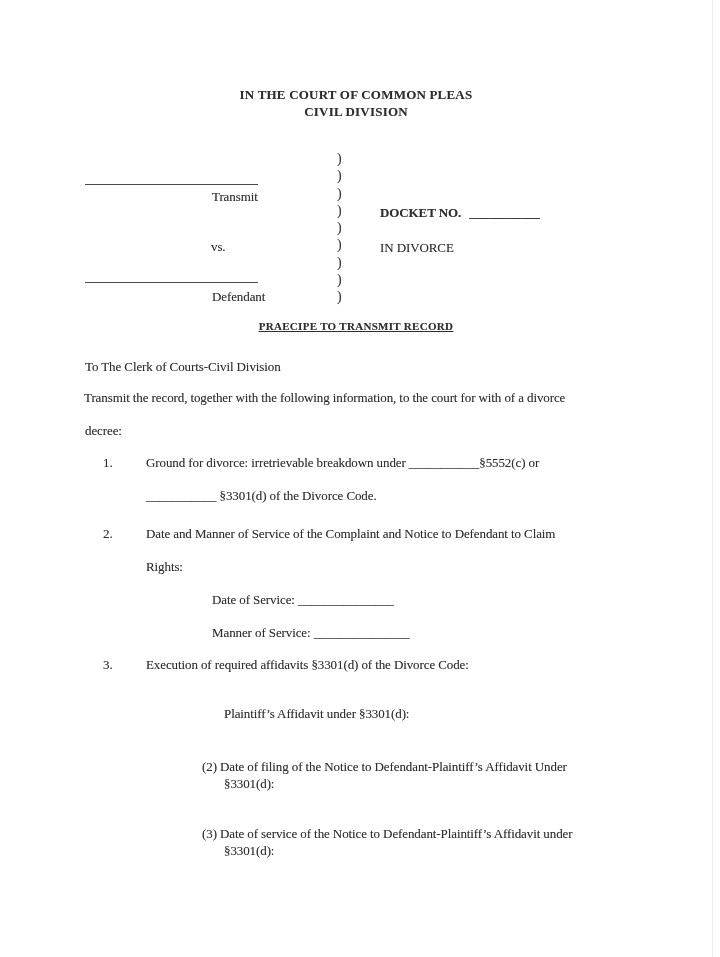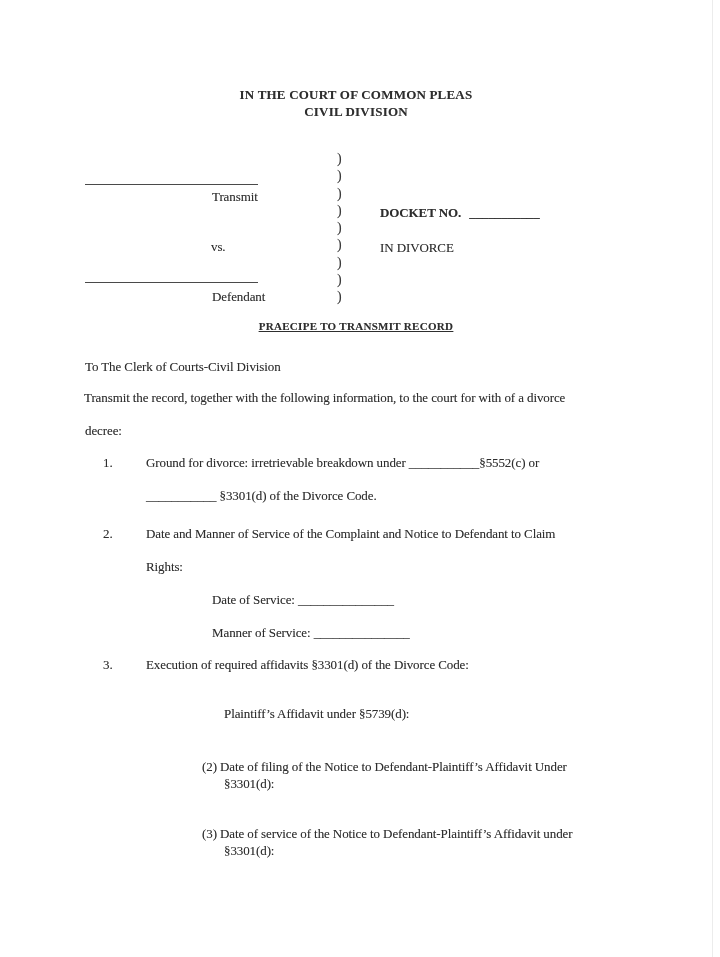--- a/index.html
+++ b/index.html
@@ -81,21 +81,21 @@
 
   <div class="ln" style="left:103px;top:526px;">2.</div>
   <div class="ln" style="left:146px;top:526px;">Date and Manner of Service of the Complaint and Notice to Defendant to Claim</div>
   <div class="ln" style="left:146px;top:559px;">Rights:</div>
   <div class="ln" style="left:212px;top:592px;">Date of Service:  _______________</div>
   <div class="ln" style="left:212px;top:625px;">Manner of Service:  _______________</div>
 
   <div class="ln" style="left:103px;top:657px;">3.</div>
   <div class="ln" style="left:146px;top:657px;">Execution of required affidavits §3301(d) of the Divorce Code:</div>
 
-  <div class="ln" style="left:224px;top:706px;">Plaintiff’s Affidavit under §5739(d):</div>
+  <div class="ln" style="left:224px;top:706px;">Plaintiff’s Affidavit under §3301(d):</div>
 
   <div class="ln" style="left:202px;top:759px;">(2) Date of filing of the Notice to Defendant-Plaintiff’s Affidavit Under</div>
   <div class="ln" style="left:224px;top:776px;">§3301(d):</div>
 
   <div class="ln" style="left:202px;top:826px;">(3) Date of service of the Notice to Defendant-Plaintiff’s Affidavit under</div>
   <div class="ln" style="left:224px;top:843px;">§3301(d):</div>
 
 </div>
 
 </body></html>

